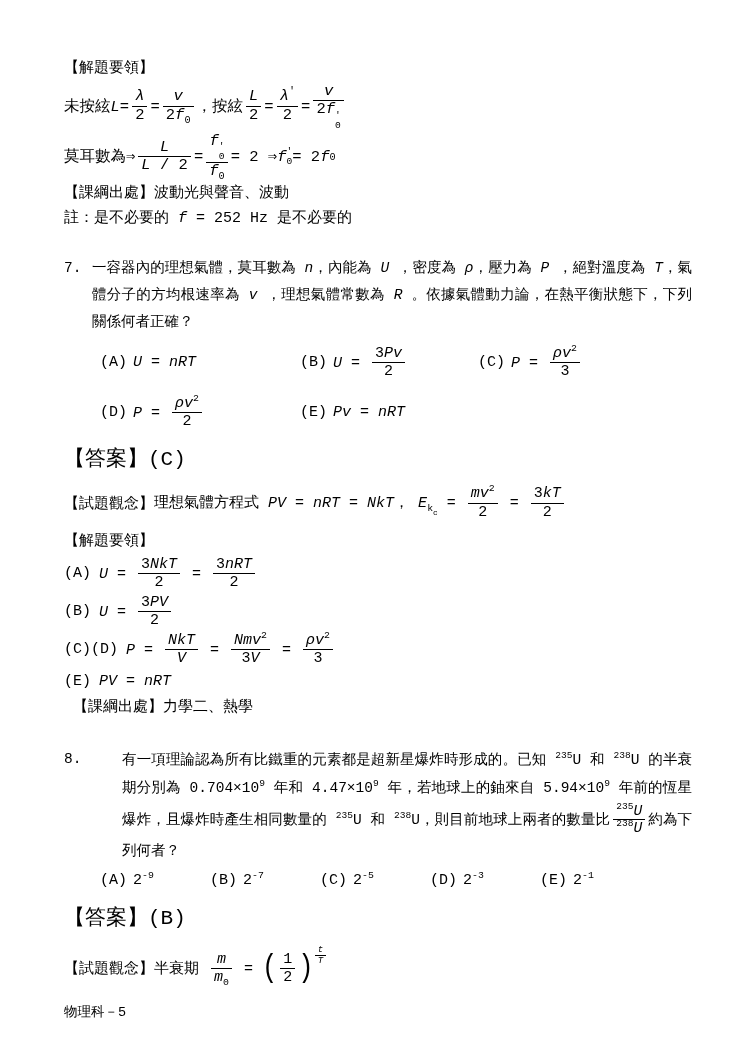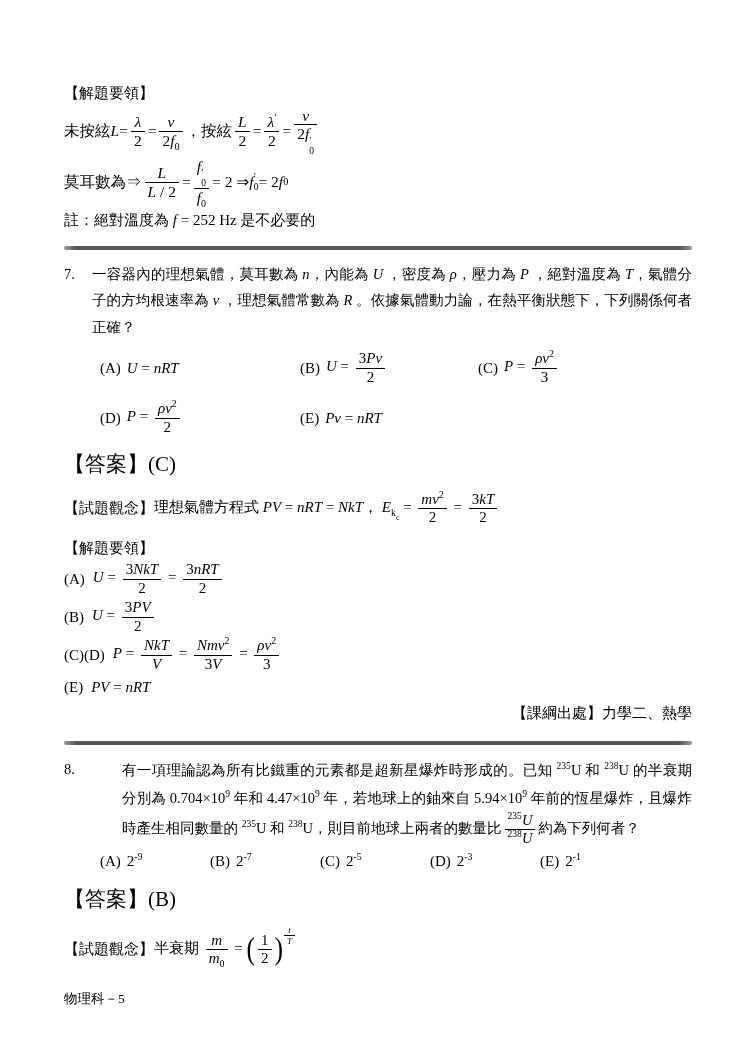--- a/index.html
+++ b/index.html
@@ -1,19 +1,19 @@
 <!DOCTYPE html>
 <html><head>
 <meta charset="utf-8">
 <style>
   html,body{margin:0;padding:0;background:#e9e9e9;}
   .page{
     width:740px;height:1046px;box-sizing:border-box;background:#ffffff;
-    padding:80px 48px 30px 64px;
-    font-family:Liberation Serif, serif;
+    padding:56px 48px 30px 64px;
+    font-family:Liberation Mono, monospace;
     color:#000;font-size:14.5px;
     display:flex;flex-direction:column;overflow:hidden;
   }
   .label-line{font-size:15px;line-height:1.5;margin:2px 0;}
   .note-line{font-size:15px;line-height:1.5;margin:1px 0;}
   .formula-line{display:flex;align-items:center;min-height:44px;margin:2px 0;font-size:15.5px;}
   .sep{height:4px;border-radius:2px;margin:13px 0 9px 0;
        background:linear-gradient(90deg,#9a9a9c 0%,#55565a 2%,#55565a 98%,#9a9a9c 100%);}
   .q-stem{display:flex;line-height:1.85;text-align:justify;margin-top:2px;}
   .q-num{flex:0 0 28px;}
@@ -22,21 +22,21 @@
   .opt-grid{display:grid;grid-template-columns:200px 178px 1fr;row-gap:12px;
             align-items:center;margin:8px 0 4px 36px;font-size:15px;}
   .opt{display:flex;align-items:center;min-height:38px;}
   .opt-label{margin-right:6px;}
   .opt-row{display:flex;margin:4px 0 2px 36px;font-size:15px;}
   .opt-row .opt{flex:0 0 110px;min-height:22px;}
   .answer-line{font-size:21px;margin:12px 0 4px 0;line-height:1.5;}
   .concept-line{display:flex;align-items:center;margin:8px 0;font-size:15px;min-height:40px;}
   .key-line{display:flex;align-items:center;margin:2px 0;min-height:36px;font-size:15px;}
   .key-line .opt-label{margin-right:8px;}
-  .curr-line{font-size:15px;margin:3px 0;line-height:1.5;text-align:right;}
+  .curr-line{font-size:15px;margin:3px 9px;line-height:1.5;}
   .footer{margin-top:auto;text-align:left;font-size:13.5px;padding-bottom:8px;}
   
   .mi{font-style:italic;}
   .mr{font-style:normal;}
   .msup{font-size:66%;vertical-align:super;line-height:0;}
   .msub{font-size:66%;vertical-align:sub;line-height:0;}
   .msub2{font-size:52%;vertical-align:sub;position:relative;top:0.55em;line-height:0;}
   .mss{display:inline-flex;flex-direction:column;font-size:62%;line-height:1.05;
        vertical-align:-0.45em;text-align:left;}
   .frac{display:inline-block;vertical-align:middle;text-align:center;margin:0 3px;line-height:1.15;}
@@ -102,21 +102,24 @@
         <span class="mr"> = 2 ⇒ </span>
         <span class="mi">f</span>
         <span class="mss">
           <span class="mss-sup">′</span>
           <span class="mss-sub">0</span>
         </span>
         <span class="mr"> = 2</span>
         <span class="mi">f</span>
         <span class="msub">0</span>
       </div>
-    <div class="note-line"><span class="mr">註：絕對溫度為 </span><span class="mi">f</span><span class="mr"> = 252 Hz 是不必要的</span></div>
+    <div class="label-line">
+      <span>【課綱出處】</span><span>波動光與聲音、波動</span>
+    </div>
+    <div class="note-line"><span class="mr">註：是不必要的 </span><span class="mi">f</span><span class="mr"> = 252 Hz 是不必要的</span></div>
   </section>
 
   <div class="sep"></div>
 
   <section>
     <div class="q-stem">
       <span class="q-num">7.</span>
       <div class="q-text"><span class="mr">一容器內的理想氣體，莫耳數為 </span><span class="mi">n</span><span class="mr">，內能為 </span><span class="mi">U</span><span class="mr"> ，密度為 </span><span class="mi">ρ</span><span class="mr">，壓力為 </span><span class="mi">P</span><span class="mr"> ，絕對溫度為 </span><span class="mi">T</span><span class="mr">，氣體分子的方均根速率為 </span><span class="mi">v</span><span class="mr"> ，理想氣體常數為 </span><span class="mi">R</span><span class="mr"> 。依據氣體動力論，在熱平衡狀態下，下列關係何者正確？</span></div>
     </div>
     <div class="opt-grid">

